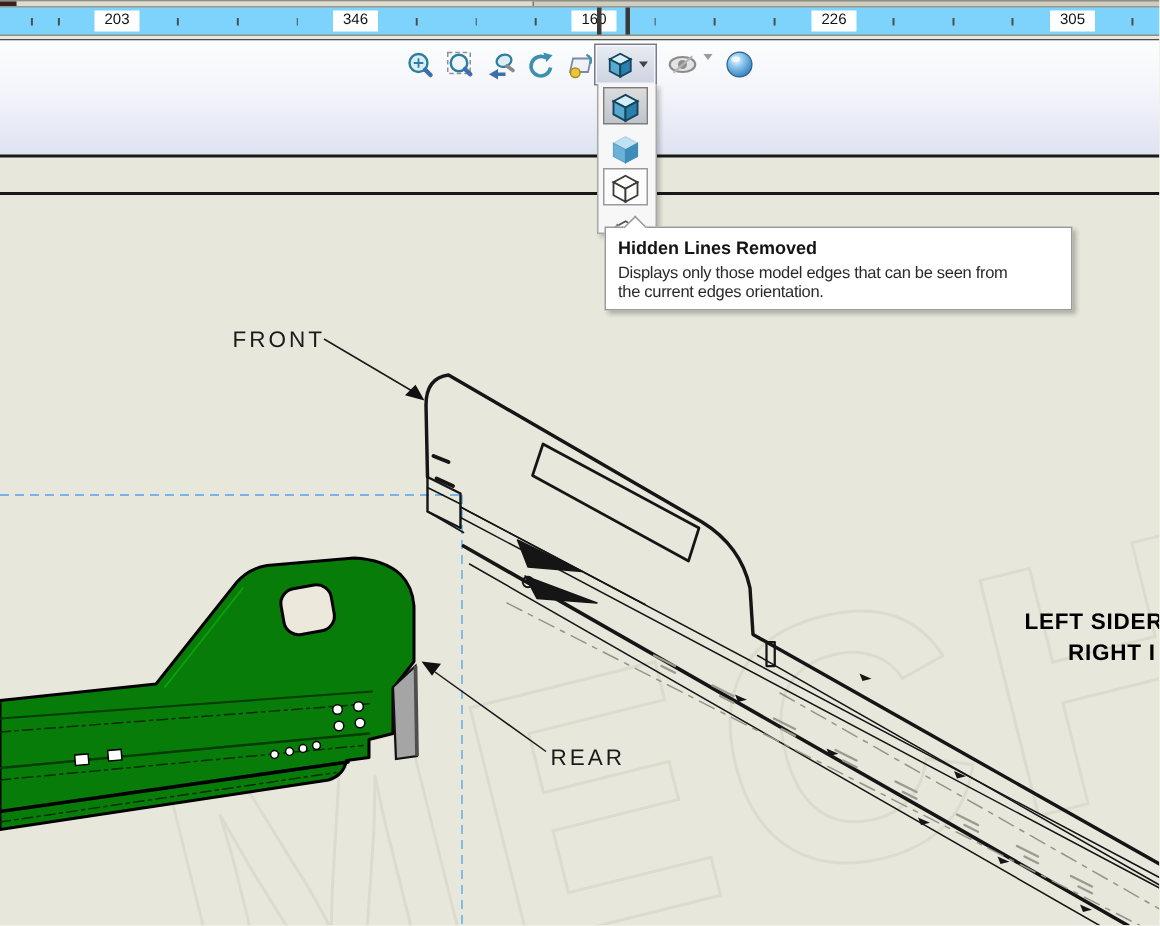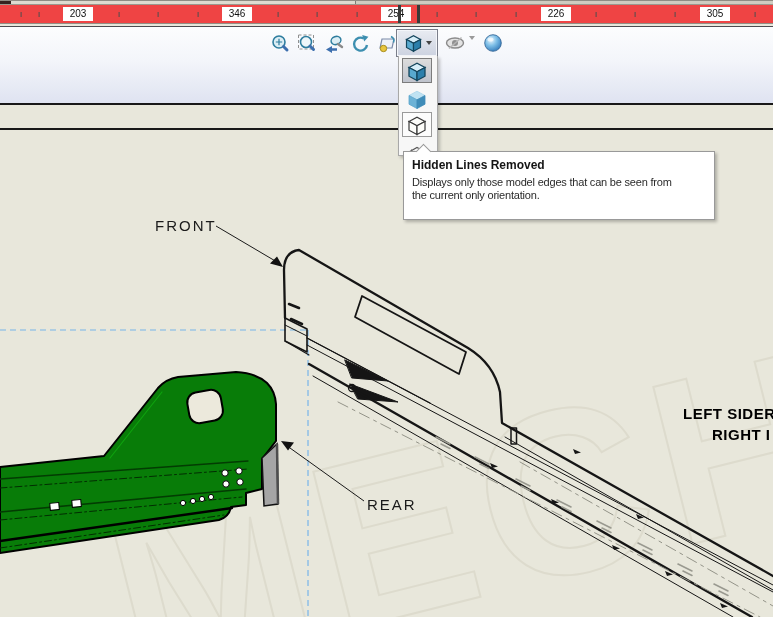--- a/index.html
+++ b/index.html
@@ -6,21 +6,21 @@
   #root{position:relative;width:773px;height:617px;overflow:hidden;
         font-family:"Liberation Sans",sans-serif;background:#e8e7db;}
 
   
   .top-strip{position:absolute;left:0;top:0;width:773px;height:4px;background:#cfccc0;border-top:1px solid #8f8d84;}
   .top-strip .dark-block{position:absolute;left:0;top:0;width:11px;height:4px;background:#35231f;}
   .top-strip .edge{position:absolute;left:355px;top:0;width:1px;height:4px;background:#7d7b72;}
   .top-strip .pale{position:absolute;left:11px;top:0;width:344px;height:3px;background:#dedbd0;border-bottom:1px solid #a5a29a;}
 
   
-  .ruler{position:absolute;left:0;top:4px;width:773px;height:19px;background:#ef4444;border-top:1px solid #9a988d;}
+  .ruler{position:absolute;left:0;top:4px;width:773px;height:19px;background:#7dd3fc;border-top:1px solid #9a988d;}
   .ruler .ticks{position:absolute;left:0;top:7px;width:773px;height:5px;
      background:repeating-linear-gradient(90deg,#4d4d4d 0px,#4d4d4d 1.2px,transparent 1.2px,transparent 39.75px);
      background-position:38.6px 0;}
   .ruler-label{position:absolute;top:2px;width:30px;height:14px;background:#ffffff;
      font-size:10px;line-height:14px;text-align:center;color:#111;}
   .ruler-divider{position:absolute;top:0px;width:2.5px;height:19px;background:#3a3a38;}
   .ruler-line-a{position:absolute;left:0;top:23px;width:773px;height:1px;background:#908f85;}
   .ruler-line-b{position:absolute;left:0;top:26px;width:773px;height:1px;background:#4c4c52;}
 
   
@@ -53,42 +53,42 @@
   
   .dropdown{position:absolute;left:398px;top:56px;width:38px;height:99px;background:#f7f7f7;
      border:1px solid #a8a8a8;border-top:none;box-shadow:2px 2px 3px rgba(0,0,0,.22);z-index:5;overflow:hidden;}
   .dd-item{position:absolute;left:3px;width:30px;height:25px;display:flex;align-items:center;justify-content:center;
      background:transparent;border:1px solid transparent;padding:0;}
   .dd-item.selected{background:linear-gradient(#dcdcdc,#bfc3cc);border:1px solid #7c7c7c;}
   .dd-item.hovered{border:1px solid #9a9a9a;background:#fcfcfc;}
 
   
   .tooltip{position:absolute;left:403px;top:151px;width:312px;background:#ffffff;border:1px solid #999;
-     box-shadow:2px 2px 3px rgba(0,0,0,.25);z-index:10;padding:6px 8px 17px 8px;box-sizing:border-box;}
+     box-shadow:2px 2px 3px rgba(0,0,0,.25);z-index:10;padding:6px 8px 4px 8px;box-sizing:border-box;}
   .tooltip::before{content:"";position:absolute;top:-6px;left:14px;width:10px;height:10px;background:#fff;
      border-left:1px solid #999;border-top:1px solid #999;transform:rotate(45deg);}
   .tt-title{font-size:12px;font-weight:bold;color:#141414;margin-bottom:4px;white-space:nowrap;}
   .tt-body{font-size:11px;letter-spacing:-0.2px;color:#2a2a2a;line-height:13px;white-space:nowrap;overflow:hidden;}
 </style>
 </head>
 <body>
 
 <div id="root">
 
   <div class="top-strip">
     <div class="pale"></div>
     <div class="dark-block"></div>
     <div class="edge"></div>
   </div>
 
   <div class="ruler">
     <div class="ticks"></div>
     <span class="ruler-label" style="left:63px">203</span>
     <span class="ruler-label" style="left:222px">346</span>
-    <span class="ruler-label" style="left:381px">254</span>
+    <span class="ruler-label" style="left:381px">160</span>
     <span class="ruler-label" style="left:541px">226</span>
     <span class="ruler-label" style="left:700px">305</span>
     <div class="ruler-divider" style="left:398px"></div>
     <div class="ruler-divider" style="left:417px"></div>
   </div>
   <div class="ruler-line-a"></div>
   <div class="ruler-line-b"></div>
 
   <div class="toolbar-zone"></div>
 
@@ -305,16 +305,16 @@
       <svg width="24" height="24">
         <path d="M4,12 l8,-4.5 8,4.5" fill="none" stroke="#555" stroke-width="1.2"></path>
         <path d="M6,9.5 l5,2.5" fill="none" stroke="#888" stroke-width="1" stroke-dasharray="2 2"></path>
       </svg>
     </button>
   </div>
 
   <div class="tooltip">
     <div class="tt-title">Hidden Lines Removed</div>
     <div class="tt-body">Displays only those model edges that can be seen from</div>
-    <div class="tt-body">the current only orientation.</div>
+    <div class="tt-body">the current edges orientation.</div>
   </div>
 
 </div>
 
 </body></html>

